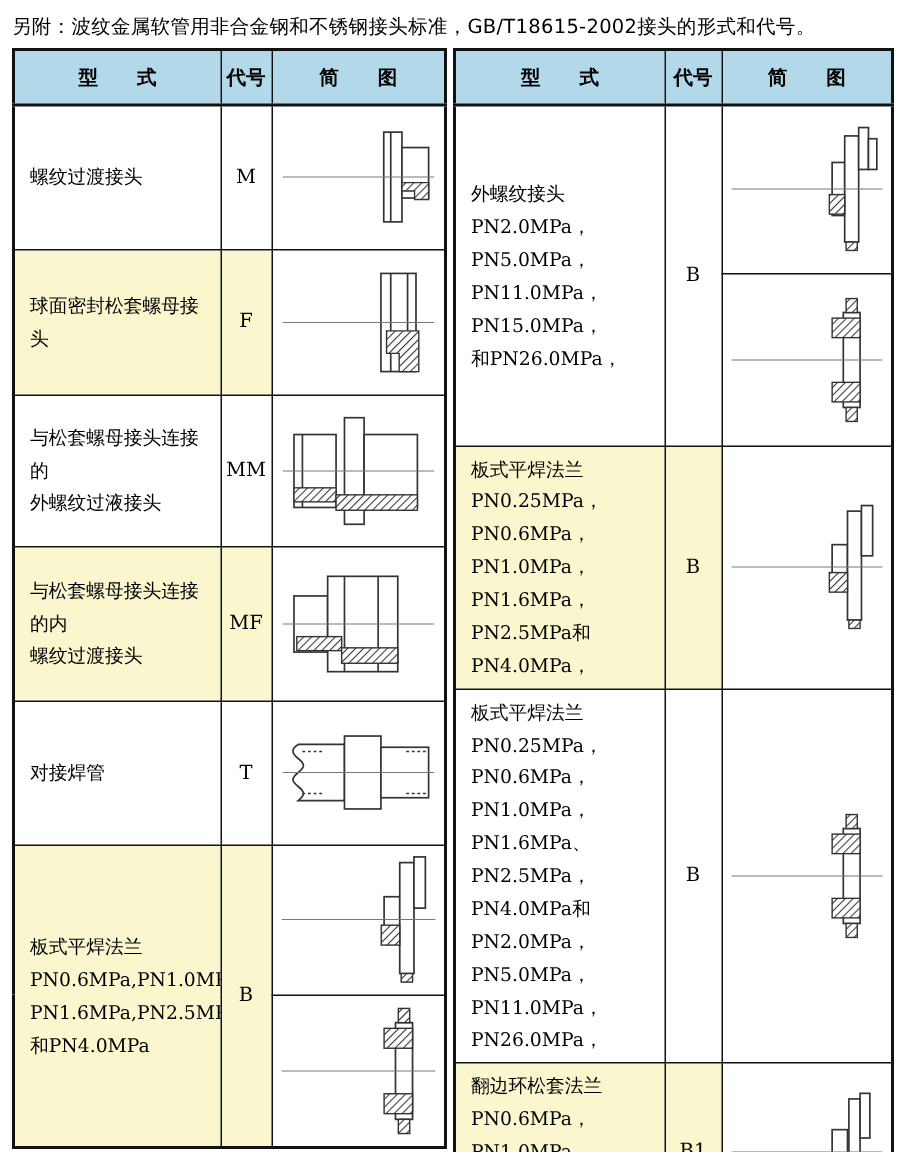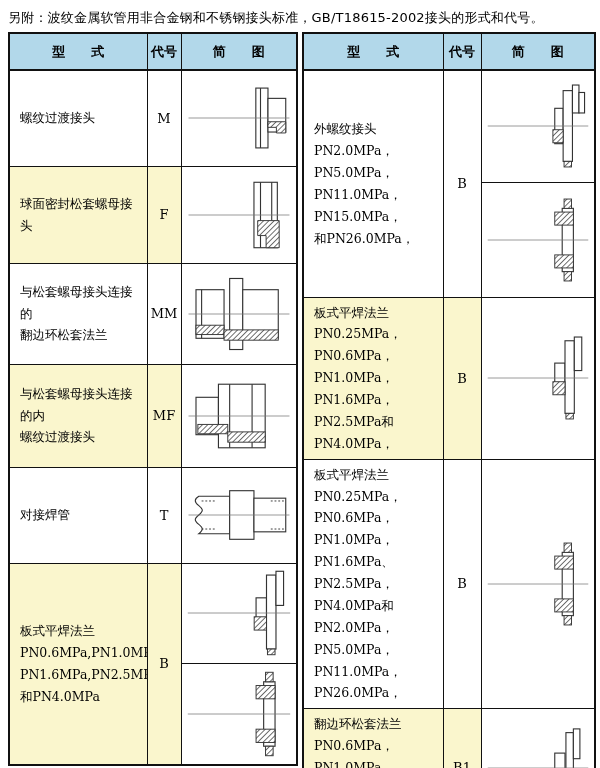--- a/index.html
+++ b/index.html
@@ -105,21 +105,21 @@
           <rect x="74" y="11" width="25" height="70" class="w"></rect>
           <line x1="81" y1="11" x2="81" y2="81"></line>
           <line x1="93" y1="11" x2="93" y2="81"></line>
           <polygon points="78,52 101,52 101,81 87,81 87,68 78,68" class="h"></polygon>
           <use href="#g-cl" class="cl"></use>
         </svg>
       </td>
     </tr>
     <tr style="height:101px">
       <td class="type">与松套螺母接头连接的
-翻边环松套法兰</td>
+外螺纹过液接头</td>
       <td class="code">MM</td>
       <td class="dgc">
         <svg class="dg" viewBox="0 0 116 92" width="110" height="86">
           <rect x="12" y="20" width="30" height="52" class="w"></rect>
           <line x1="18" y1="20" x2="18" y2="72"></line>
           <rect x="48" y="8" width="14" height="76" class="w"></rect>
           <rect x="62" y="20" width="38" height="52" class="w"></rect>
           <rect x="12" y="58" width="30" height="10" class="h"></rect>
           <rect x="42" y="63" width="58" height="11" class="h"></rect>
           <use href="#g-cl" class="cl"></use>

